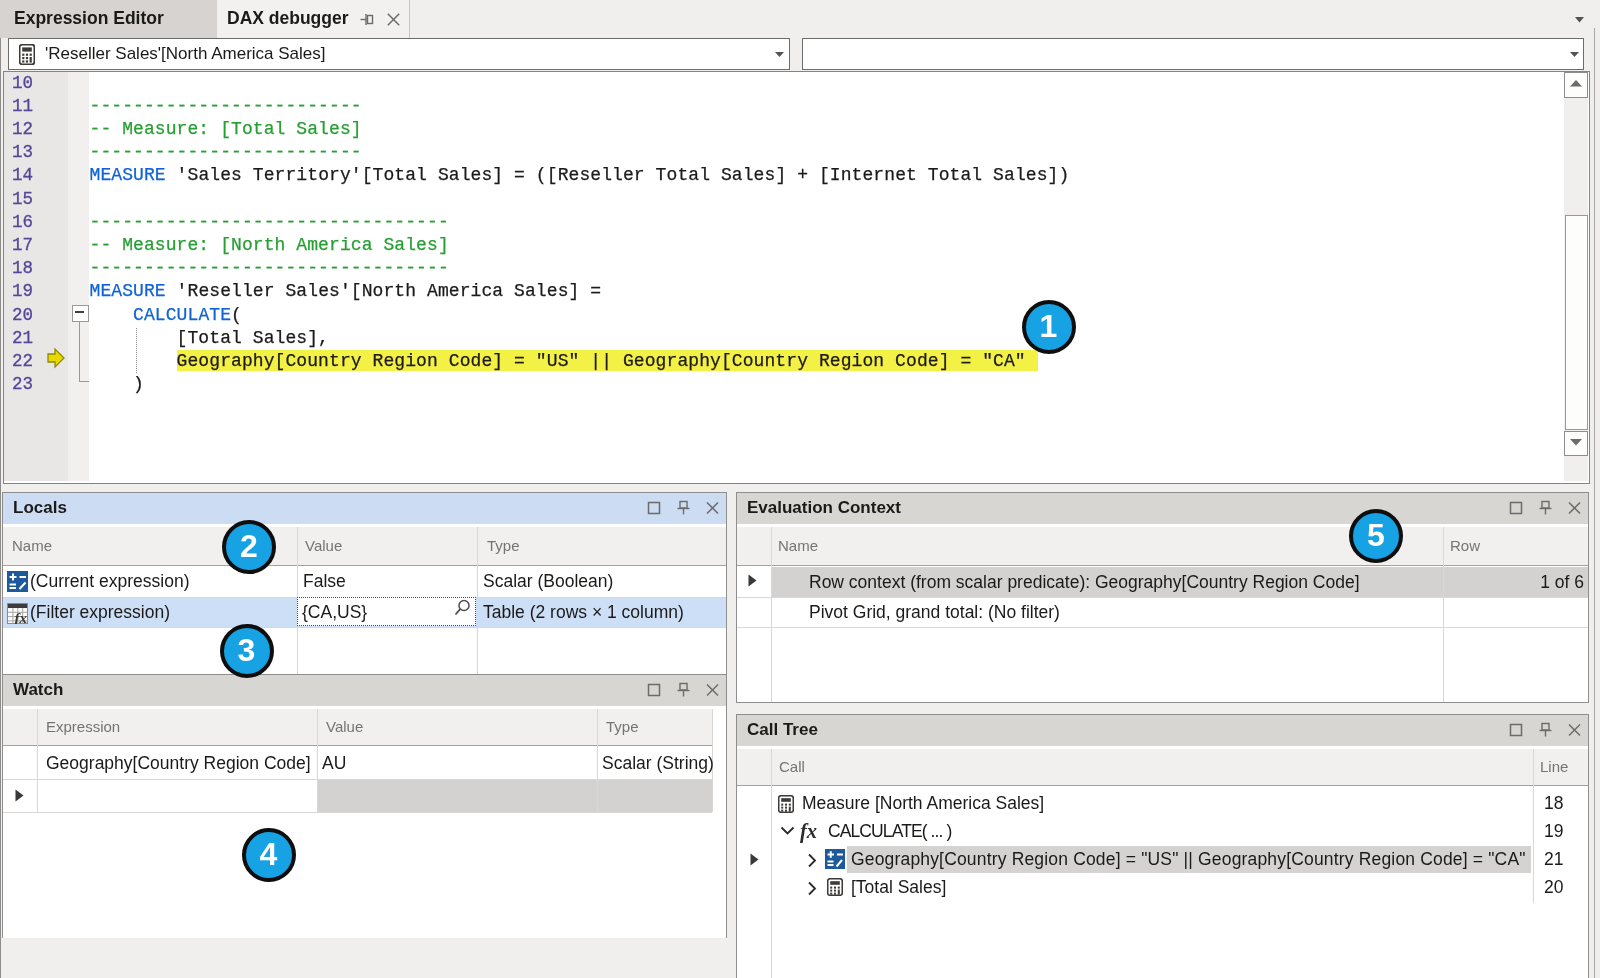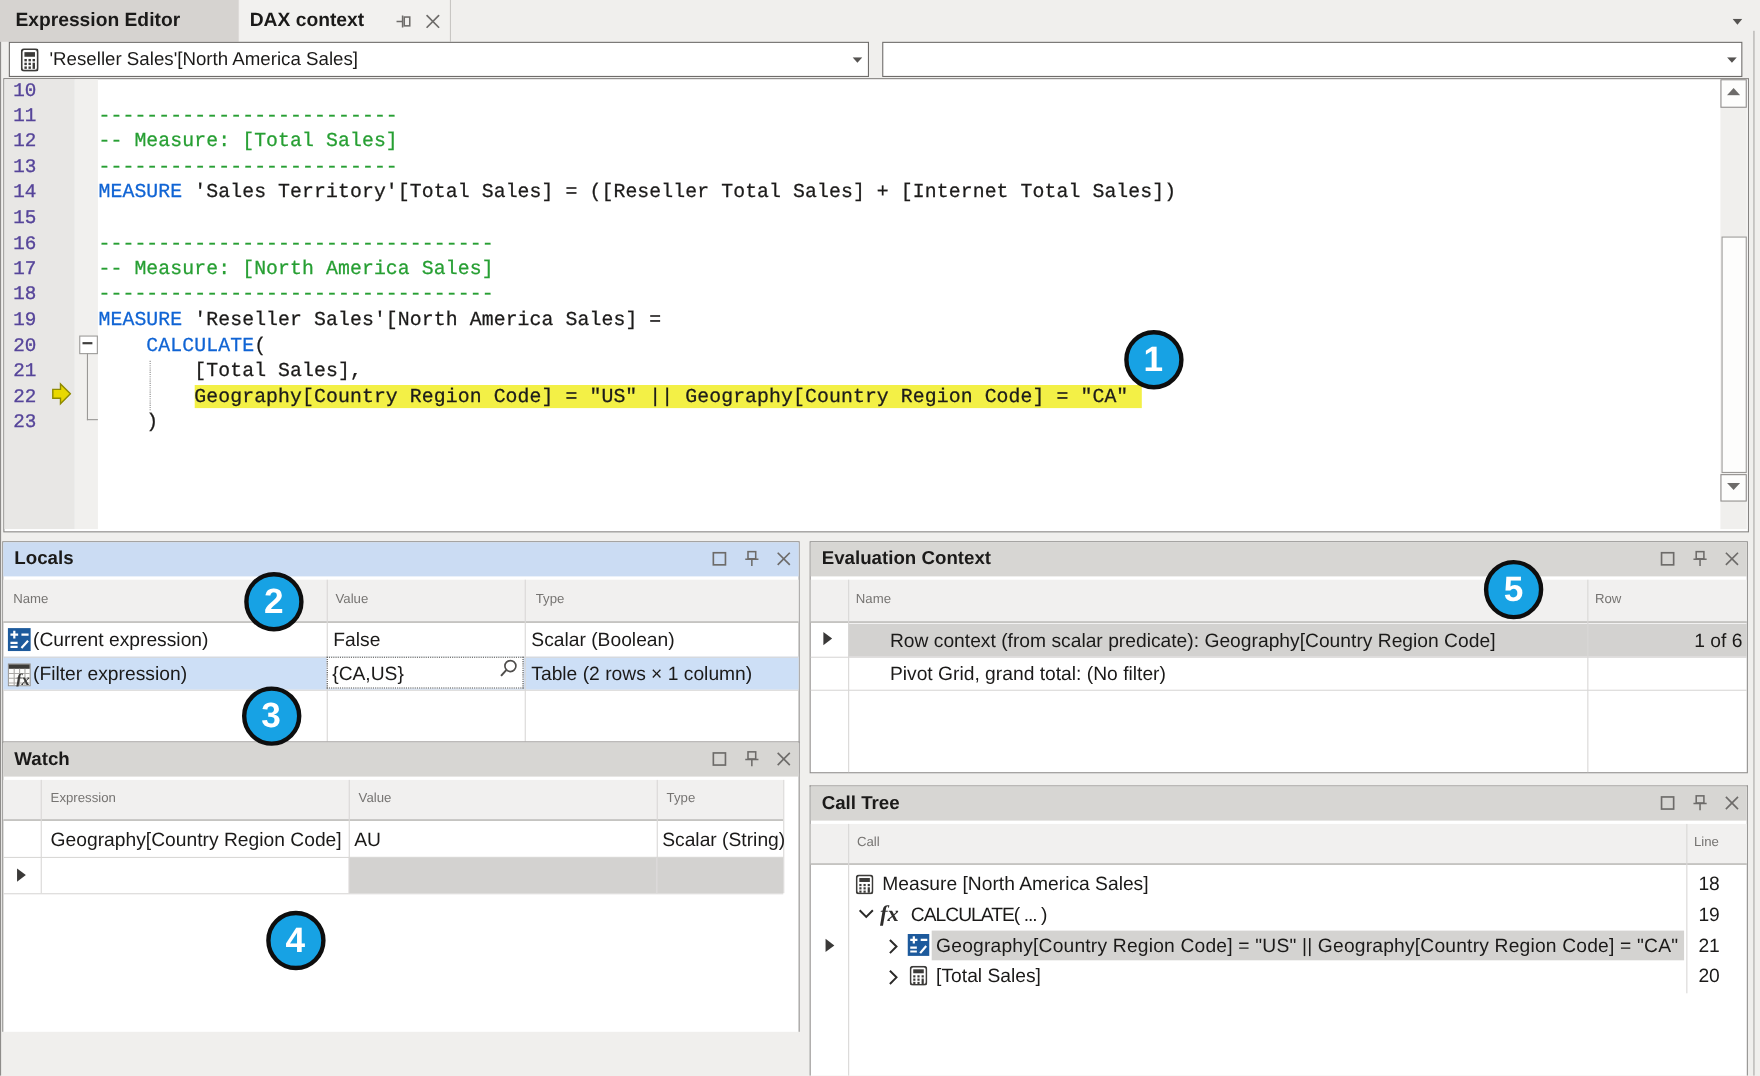--- a/index.html
+++ b/index.html
@@ -1,36 +1,36 @@
 <!DOCTYPE html>
 <html><head><meta charset="utf-8"><style>
 html,body{margin:0;padding:0;}
 body{width:1600px;height:978px;position:relative;background:#f0efed;font-family:"Liberation Sans",sans-serif;overflow:hidden;}
 .a{position:absolute;}
 .t{position:absolute;font-size:17.5px;color:#1b1a19;white-space:nowrap;}
-.h{position:absolute;font-size:12px;color:#767472;white-space:nowrap;}
+.h{position:absolute;font-size:15px;color:#767472;white-space:nowrap;}
 .bold{font-weight:bold;}
 .panel{position:absolute;background:#fff;border:1px solid #908e8c;}
 .ptitle{position:absolute;left:0;top:0;right:0;height:31px;}
 .ptxt{position:absolute;left:10px;top:5px;font-size:17px;font-weight:bold;color:#1b1a19;}
 .vl{position:absolute;width:1px;background:#d9d8d6;}
 .hl{position:absolute;height:1px;background:#d9d8d6;}
 .code{position:absolute;font-family:"Liberation Mono",monospace;font-size:18px;line-height:23.21px;letter-spacing:0.085px;white-space:pre;color:#1c1b1a;-webkit-text-stroke:0.25px currentColor;}
 .lnum{position:absolute;font-family:"Liberation Mono",monospace;font-size:17.5px;line-height:23.21px;color:#56459a;text-align:right;white-space:pre;-webkit-text-stroke:0.3px #56459a;}
 .kw{color:#1064d4;}
 .cm{color:#279f33;}
 .circ{position:absolute;width:46px;height:46px;border-radius:50%;background:#17a2e4;border:4px solid #0e0e0e;color:#fff;font-size:32px;font-weight:bold;text-align:center;line-height:44px;z-index:50;}
 </style></head>
 <body>
 
 <div class="a" style="left:0;top:0;width:1600px;height:38px;background:#f0efed;"></div>
 <div class="a" style="left:0;top:0;width:217px;height:38px;background:#d6d3d0;"></div>
 <div class="a" style="left:218px;top:0;width:191px;height:38px;background:#f2f1ef;border-right:1px solid #c8c6c3;"></div>
 <div class="t bold" style="left:14px;top:8px;font-size:17.5px;">Expression Editor</div>
-<div class="t bold" style="left:227px;top:8px;font-size:17.5px;">DAX context</div>
+<div class="t bold" style="left:227px;top:8px;font-size:17.5px;">DAX debugger</div>
 <svg class="a" style="left:360px;top:12px;" width="16" height="15">
     <g stroke="#6d6b69" stroke-width="1.4" fill="none">
       <rect x="7.5" y="3.5" width="5" height="8"></rect>
       <line x1="6" y1="2" x2="6" y2="13"></line>
       <line x1="0.5" y1="7.5" x2="6" y2="7.5"></line>
     </g>
   </svg>
 <svg class="a" style="left:387px;top:13px;" width="13" height="13">
     <g stroke="#6d6b69" stroke-width="1.5">
       <line x1="0.8" y1="0.8" x2="12.2" y2="12.2"></line>

